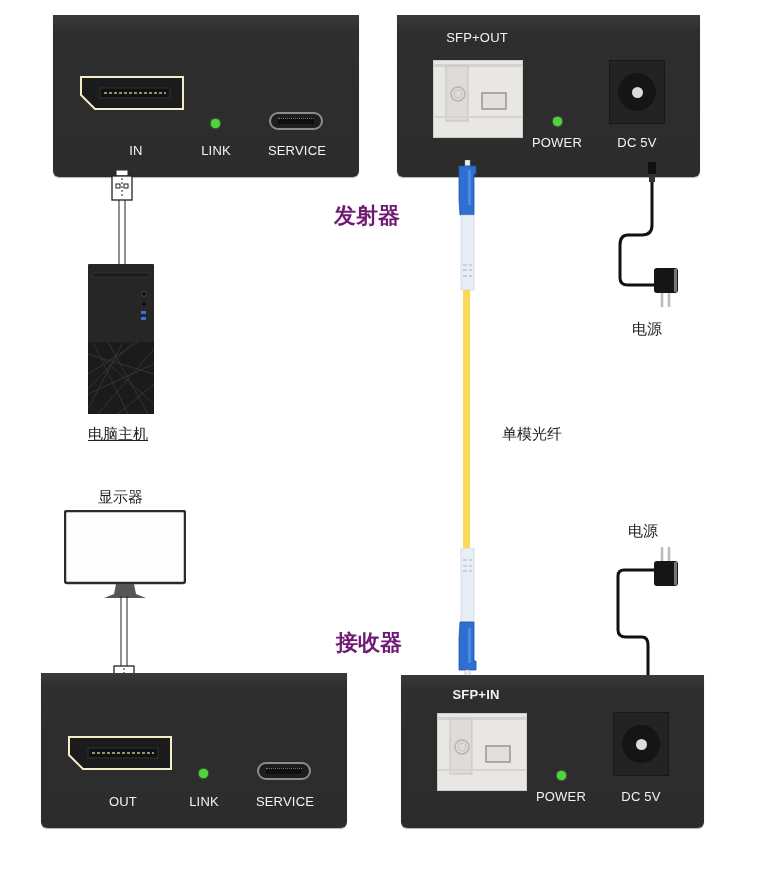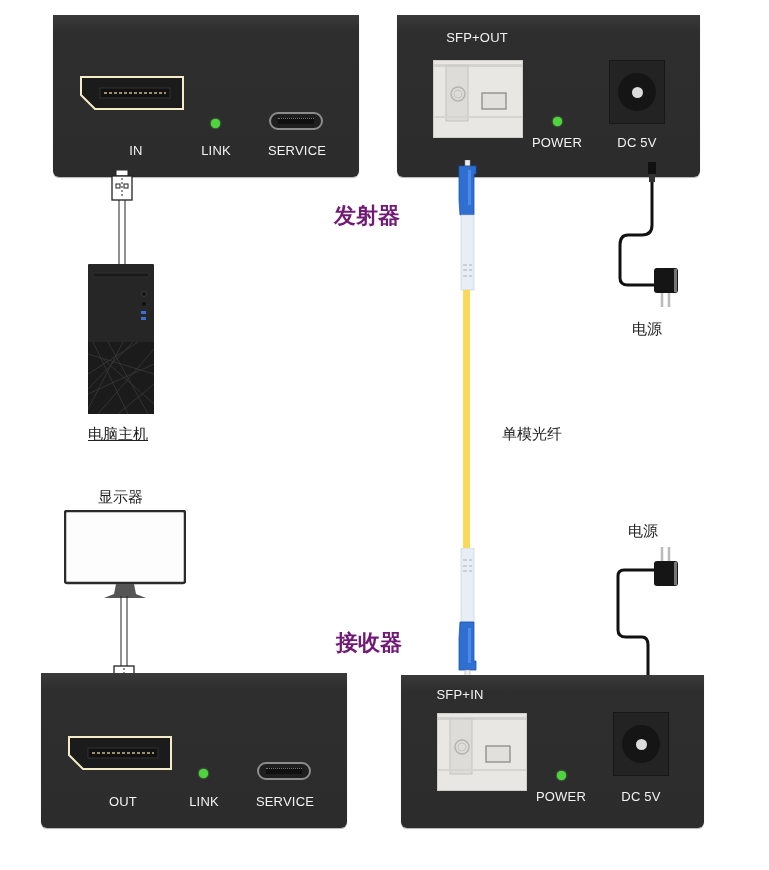--- a/index.html
+++ b/index.html
@@ -170,21 +170,21 @@
     <line x1="24" y1="17" x2="86" y2="17" stroke="#c9b98a" stroke-width="1.4" stroke-dasharray="3,2"></line>
   </svg>
   <div class="plabel" style="left:60px; top:121px; width:44px;">OUT</div>
   <div class="led" style="left:158px; top:96px;"></div>
   <div class="plabel" style="left:140px; top:121px; width:46px;">LINK</div>
   <div class="usbc" style="left:216px; top:89px;"></div>
   <div class="plabel" style="left:206px; top:121px; width:76px;">SERVICE</div>
 </div>
 
 <div class="panel bottom" style="left:401px; top:675px; width:303px; height:153px;">
-  <div class="plabel" style="left:28px; top:12px; width:62px;">SFP+IN</div>
+  <div class="plabel" style="left:44px; top:12px; width:62px;font-weight:bold;">SFP+IN</div>
   <div class="sfp" style="left:36px; top:38px;">
     <svg width="88" height="76" style="position:absolute; left:0; top:0;" viewBox="0 0 88 76">
       <rect x="0" y="3" width="88" height="3" fill="#d4d2ce"></rect>
       <rect x="12" y="5" width="22" height="55" fill="#dedcd8" stroke="#c5c3bf"></rect>
       <circle cx="24" cy="33" r="7" fill="none" stroke="#b6b4b0" stroke-width="1.5"></circle>
       <circle cx="24" cy="33" r="4" fill="none" stroke="#c6c4c0" stroke-width="1"></circle>
       <rect x="48" y="32" width="24" height="16" fill="#e2e0dc" stroke="#8d8b88" stroke-width="1.3"></rect>
       <rect x="0" y="55" width="88" height="2" fill="#d6d4d0"></rect>
     </svg>
   </div>

